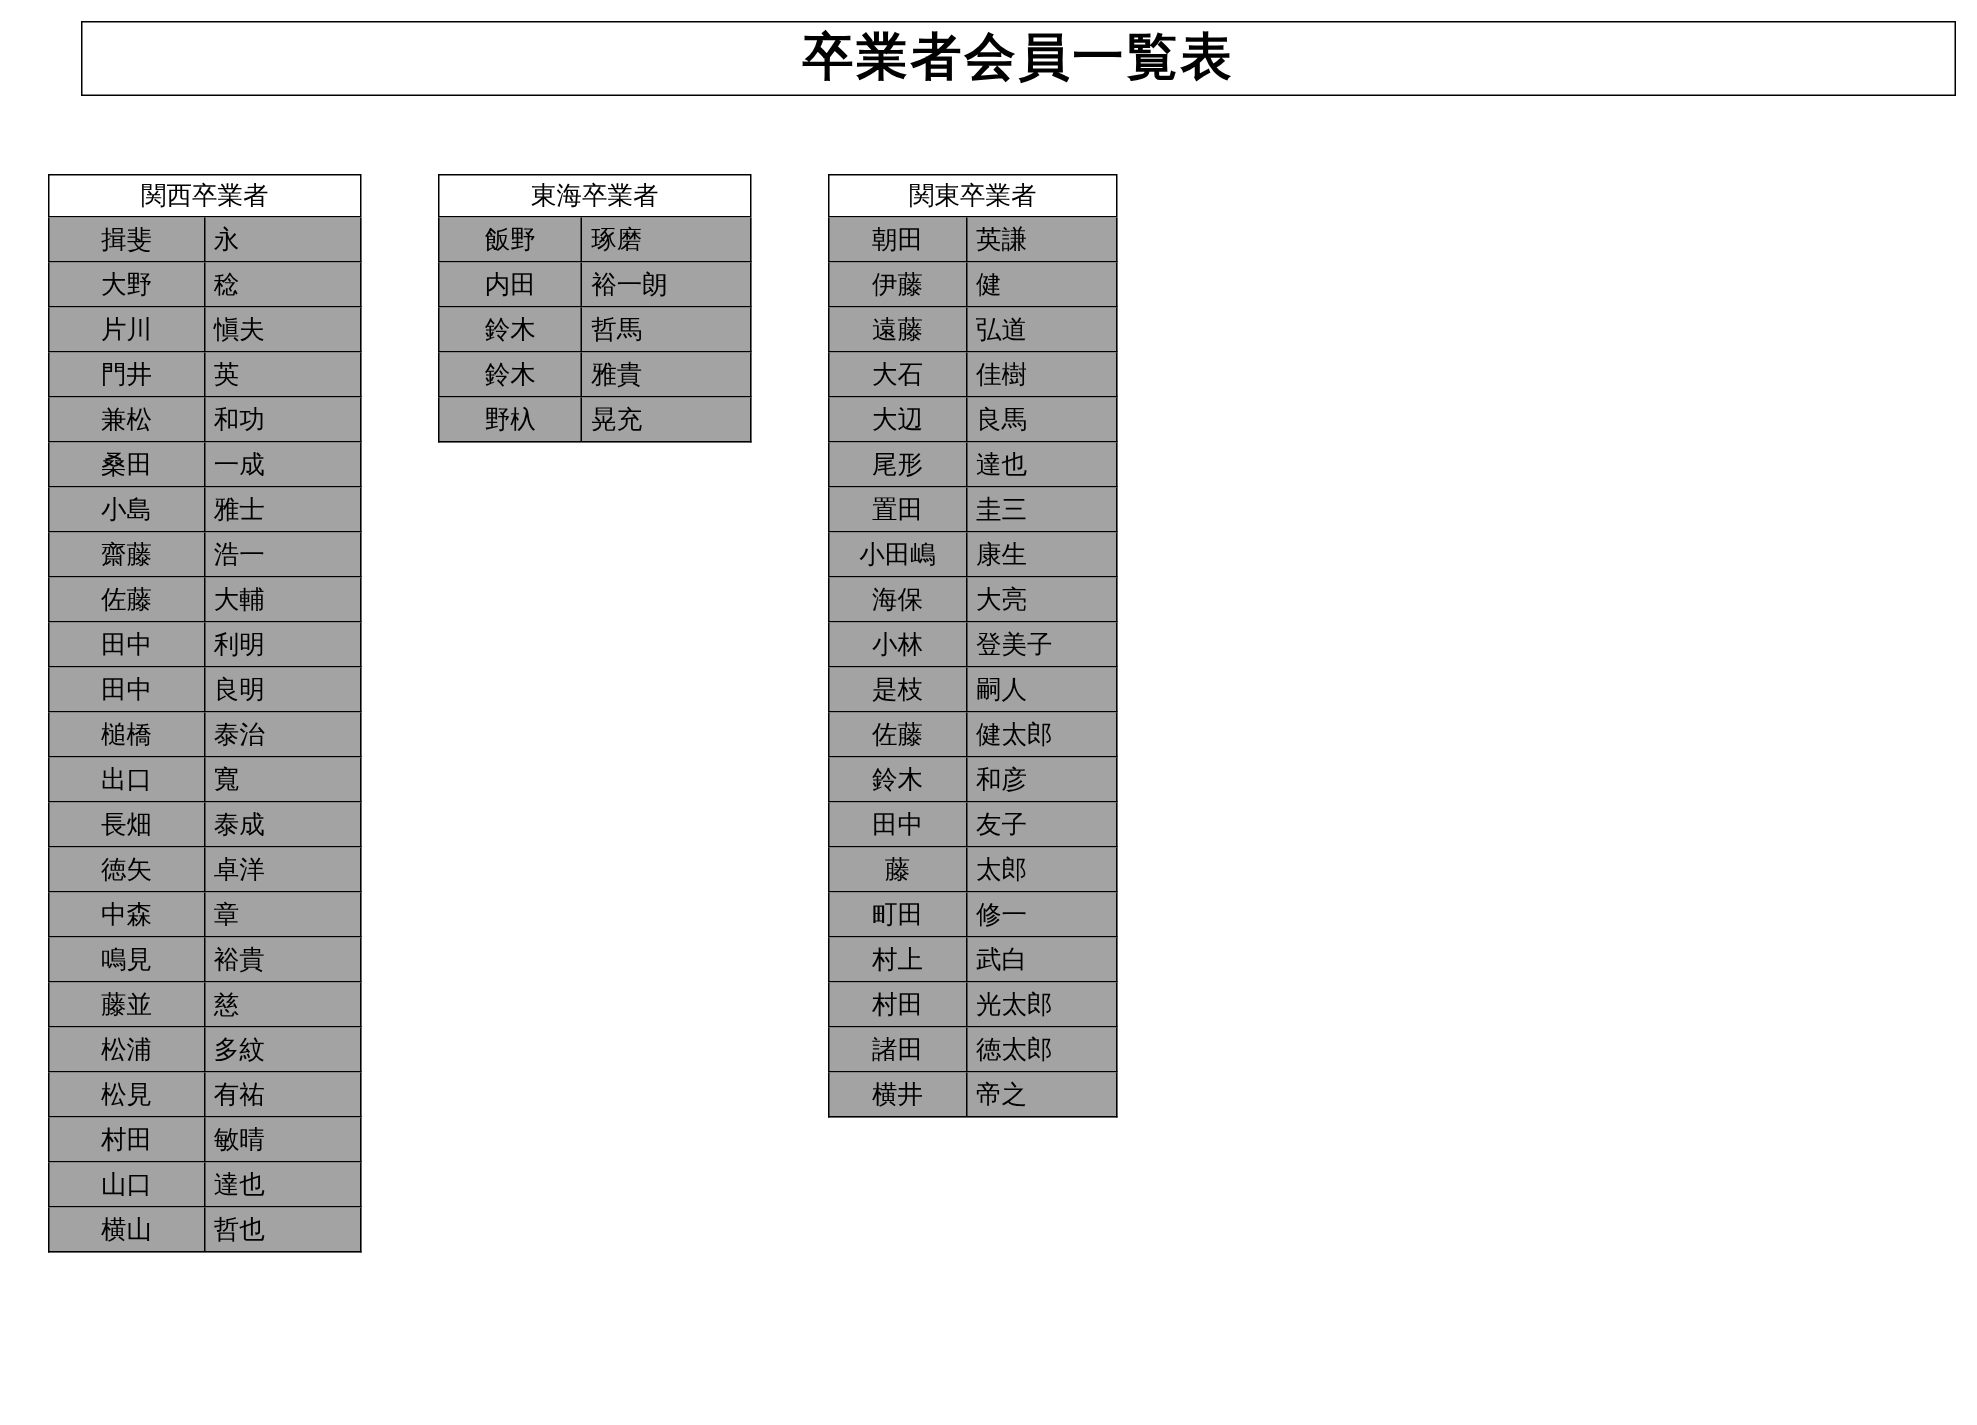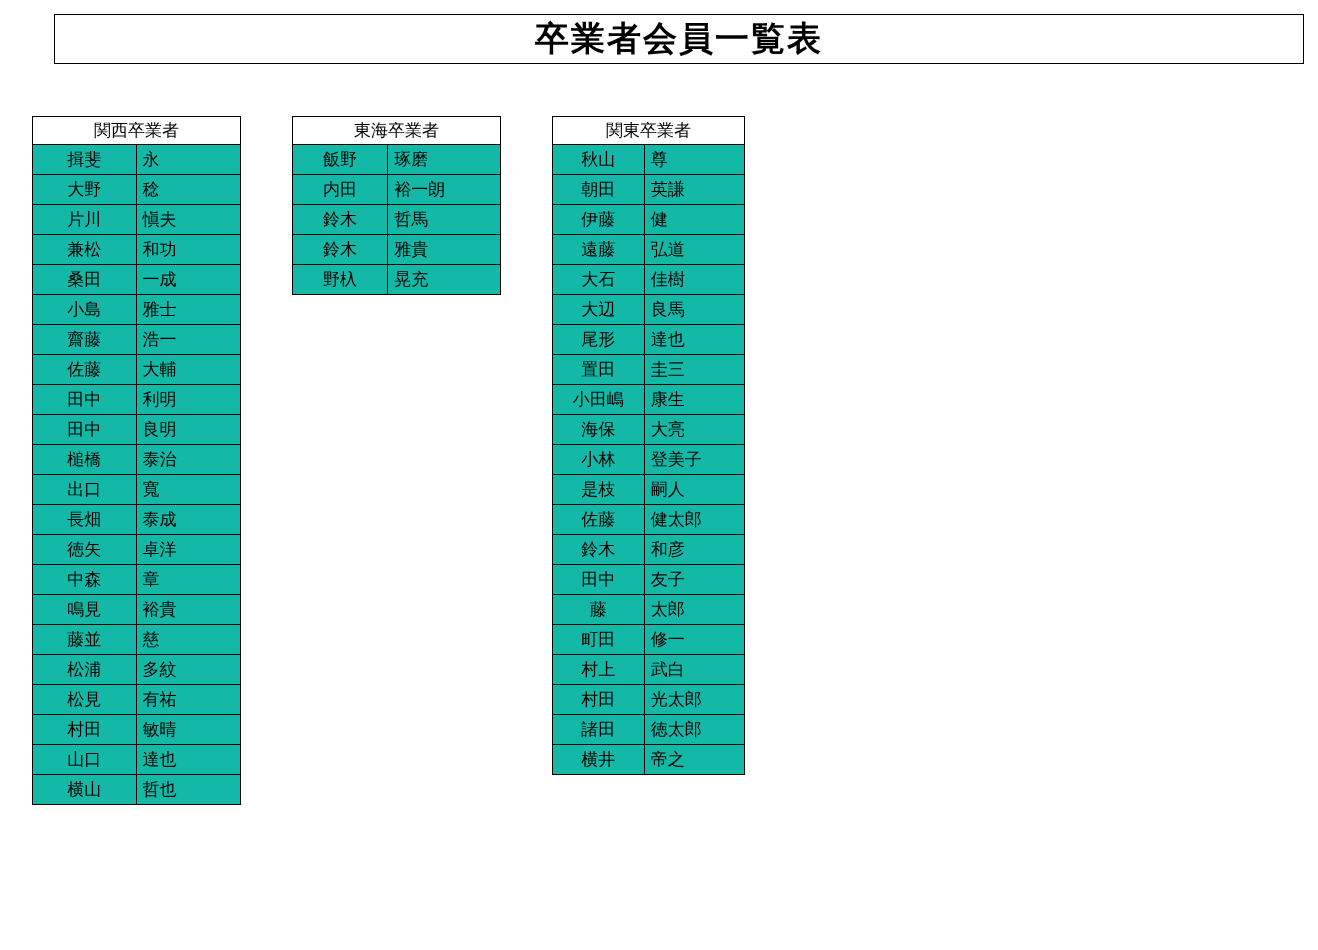--- a/index.html
+++ b/index.html
@@ -68,21 +68,21 @@
     background: #ffffff;
   }
 
   .row {
     height: 30px;
     border: 1px solid #000000;
     border-top: none;
     box-sizing: border-box;
     display: flex;
     align-items: stretch;
-    background: #14b8a6;
+    background: #a3a3a3;
   }
   .cell-surname {
     flex: 0 0 50%;
     border-right: 1px solid #000000;
     box-sizing: border-box;
     display: flex;
     align-items: center;
     justify-content: center;
     font-size: 17px;
     white-space: nowrap;
@@ -119,20 +119,24 @@
         </div>
         <div class="row">
           <div class="cell-surname">大野</div>
           <div class="cell-given">稔</div>
         </div>
         <div class="row">
           <div class="cell-surname">片川</div>
           <div class="cell-given">愼夫</div>
         </div>
         <div class="row">
+          <div class="cell-surname">門井</div>
+          <div class="cell-given">英</div>
+        </div>
+        <div class="row">
           <div class="cell-surname">兼松</div>
           <div class="cell-given">和功</div>
         </div>
         <div class="row">
           <div class="cell-surname">桑田</div>
           <div class="cell-given">一成</div>
         </div>
         <div class="row">
           <div class="cell-surname">小島</div>
           <div class="cell-given">雅士</div>
@@ -227,24 +231,20 @@
           <div class="cell-surname">野杁</div>
           <div class="cell-given">晃充</div>
         </div>
       </div>
   </div>
 
   <div class="group kanto">
     <div class="group-header">関東卒業者</div>
     <div class="rows">
         <div class="row">
-          <div class="cell-surname">秋山</div>
-          <div class="cell-given">尊</div>
-        </div>
-        <div class="row">
           <div class="cell-surname">朝田</div>
           <div class="cell-given">英謙</div>
         </div>
         <div class="row">
           <div class="cell-surname">伊藤</div>
           <div class="cell-given">健</div>
         </div>
         <div class="row">
           <div class="cell-surname">遠藤</div>
           <div class="cell-given">弘道</div>

